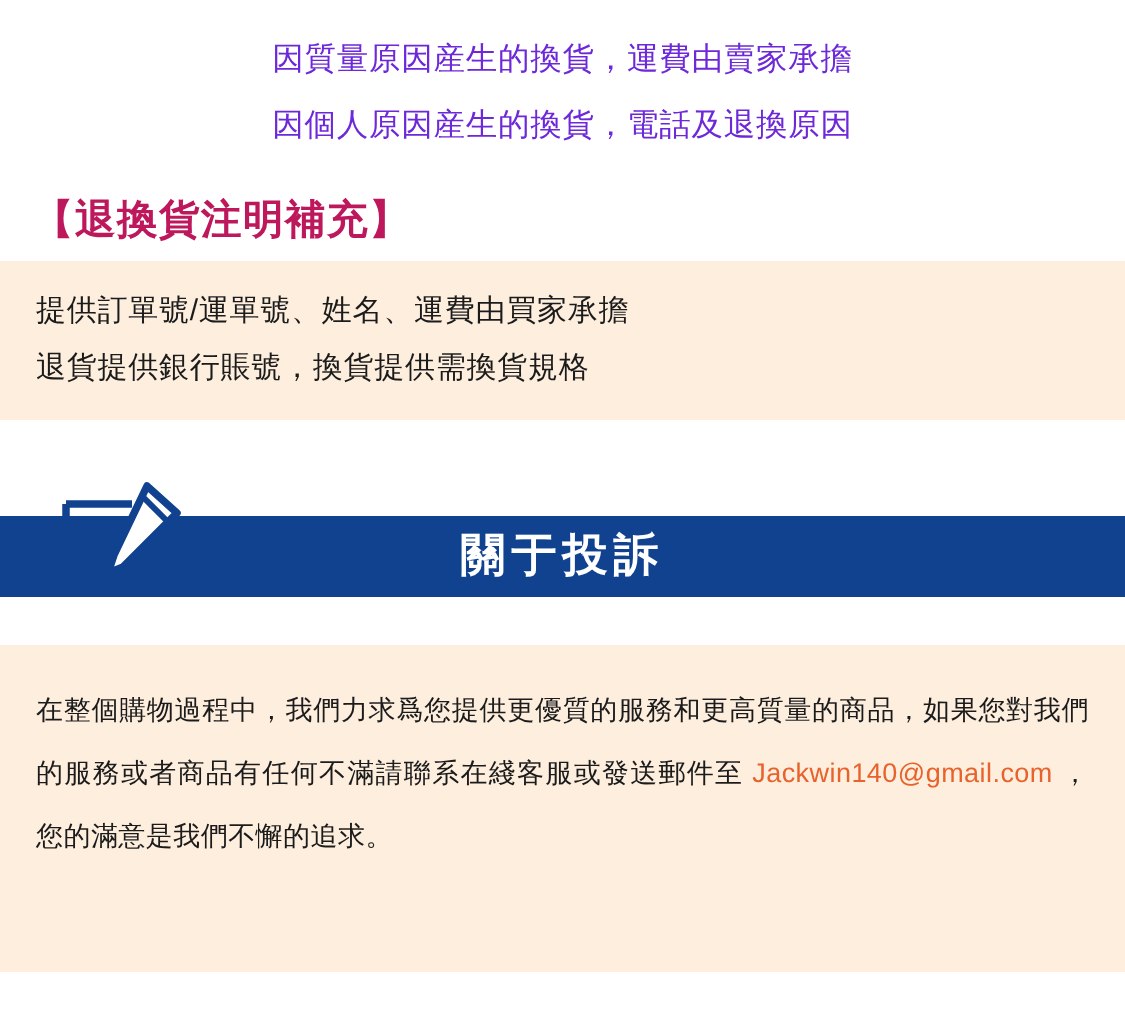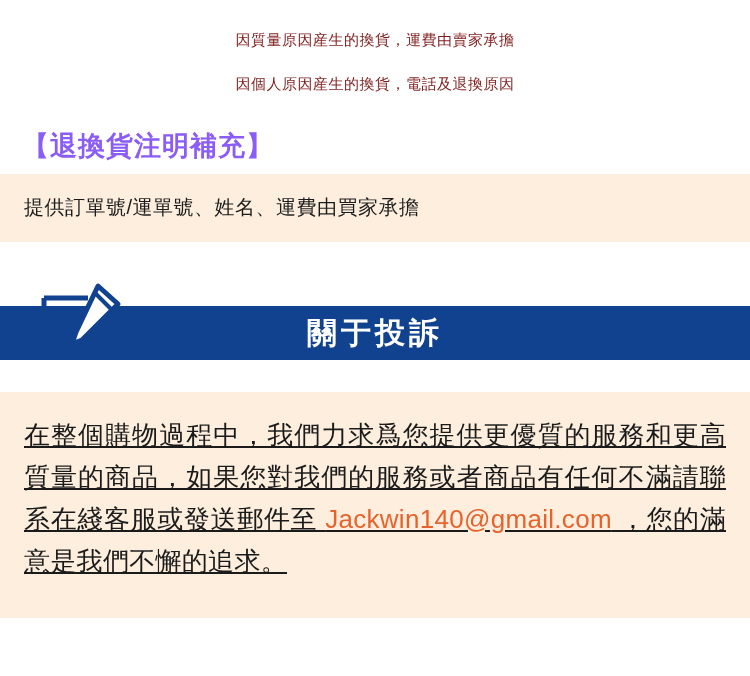--- a/index.html
+++ b/index.html
@@ -19,32 +19,32 @@
     position: relative;
     width: 750px;
     height: 676px;
   }
 
   
   .top-lines {
     padding: 18px 0 0 0;
   }
   .top-line {
-    font-size: 15px;
+    font-size: 21px;
     line-height: 44px;
-    color: #7f1d1d;
+    color: #6d28d9;
     text-align: center;
     letter-spacing: 0.5px;
   }
 
   
   .section-heading {
     font-size: 27px;
     font-weight: bold;
-    color: #8b5cf6;
+    color: #be185d;
     letter-spacing: 1px;
     margin: 22px 0 10px 22px;
   }
 
   
   .note-block {
     background: #fdeede;
     padding: 14px 0 16px 0;
   }
   .note-line {
@@ -91,46 +91,46 @@
   }
 
   
   .para-block {
     background: #fdeede;
     margin-top: 14px;
     padding: 22px 0 36px 0;
     min-height: 160px;
   }
   .para {
-    font-size: 26px;
+    font-size: 18px;
     line-height: 42px;
     color: #1b1b1b;
     margin: 0 24px;
     text-align: justify;
     letter-spacing: 0.3px;
-    text-decoration: underline;
   }
   .email {
     color: #e8622c;
   }
 </style>
 </head>
 <body>
 
 <div class="page">
 
   <div class="top-lines">
     <div class="top-line">因質量原因産生的換貨，運費由賣家承擔</div>
     <div class="top-line">因個人原因産生的換貨，電話及退換原因</div>
   </div>
 
   <div class="section-heading">【退換貨注明補充】</div>
 
   <div class="note-block">
     <div class="note-line">提供訂單號/運單號、姓名、運費由買家承擔</div>
+    <div class="note-line">退貨提供銀行賬號，換貨提供需換貨規格</div>
   </div>
 
   <div class="banner-wrap">
     <div class="banner-bar"></div>
     <div class="banner-title">關于投訴</div>
     <div class="banner-icon">
       <svg width="86" height="80" viewBox="0 0 86 80" xmlns="http://www.w3.org/2000/svg">
         <path d="M6,16 L6,74 L64,74 L64,40" fill="none" stroke="#11428f" stroke-width="5"></path>
         <path d="M6,16 L50,16" fill="none" stroke="#11428f" stroke-width="5"></path>
         <path d="M18,34 L44,34 M18,46 L44,46 M18,58 L38,58" fill="none" stroke="#11428f" stroke-width="4"></path>

